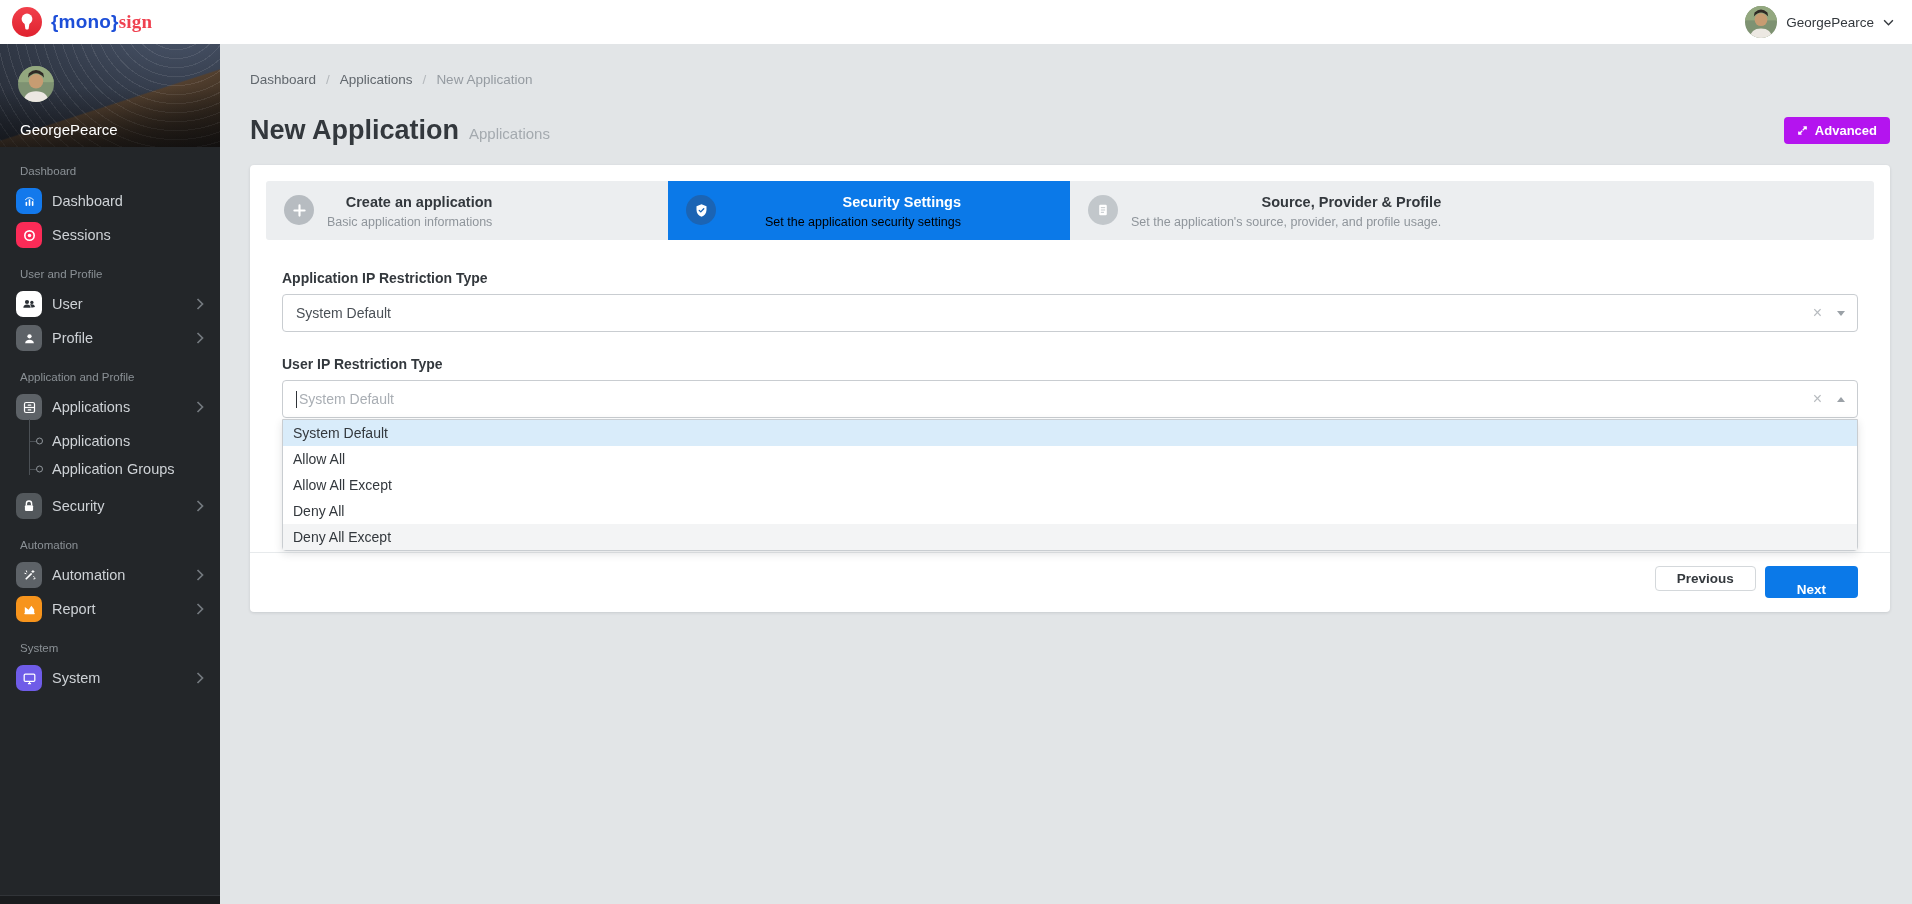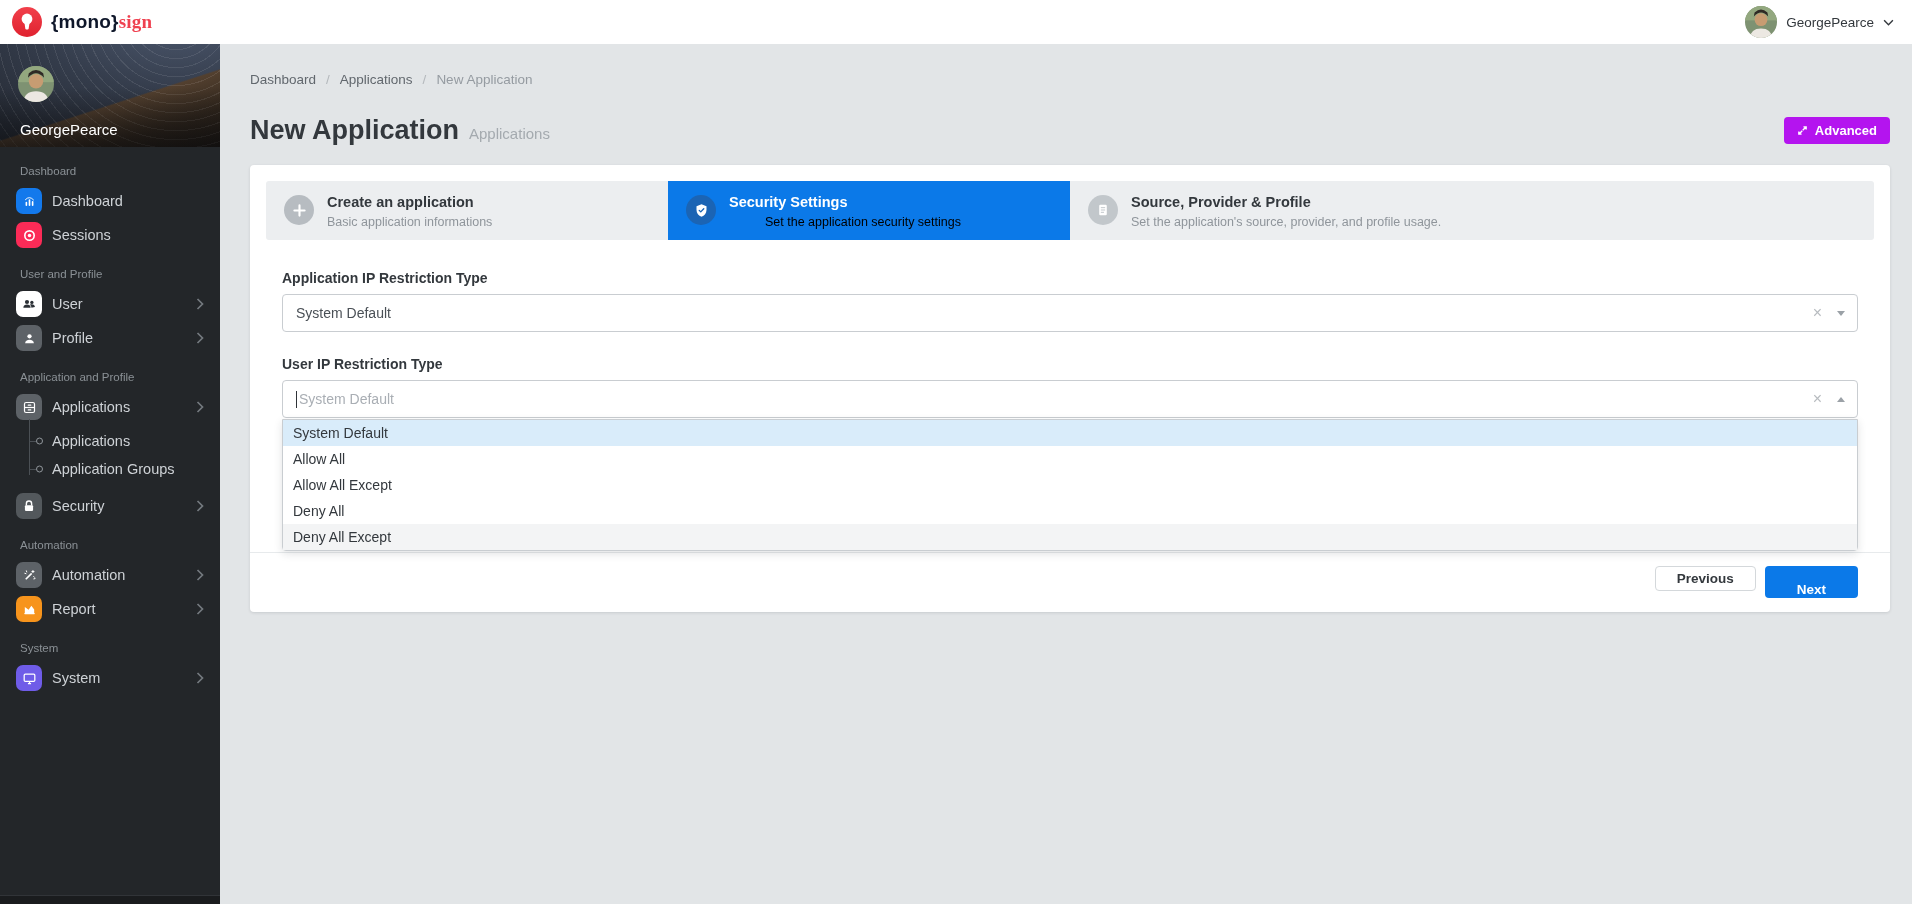--- a/index.html
+++ b/index.html
@@ -3,21 +3,21 @@
 <meta charset="utf-8">
 <style>
   * { box-sizing: border-box; margin: 0; padding: 0; }
   html, body { width: 1912px; height: 904px; overflow: hidden; }
   body { font-family: "Liberation Sans", "DejaVu Sans", sans-serif; background: #e2e5e7; }
 
   
   .topbar { height: 44px; background: #ffffff; display: flex; align-items: center; justify-content: space-between; padding: 0 18px 0 12px; }
   .brand { display: flex; align-items: center; gap: 9px; cursor: pointer; }
   .brand-text { font-size: 19px; font-weight: 700; letter-spacing: .2px; }
-  .brand-dark { color: #0f172a; }
+  .brand-dark { color: #1d4ed8; }
   .brand-red { color: #ef4150; font-family: Liberation Serif, serif; }
   .user-menu { display: flex; align-items: center; gap: 9px; cursor: pointer; }
   .user-name { font-size: 13.5px; color: #33383d; }
 
   
   .app { display: flex; height: 860px; }
 
   
   .sidebar { width: 220px; background: #232629; display: flex; flex-direction: column; flex-shrink: 0; }
   .profile-header { height: 103px; position: relative; flex-shrink: 0;
@@ -58,21 +58,21 @@
   .crumb-active { color: #959ba1; }
 
   .title-row { margin-top: 28px; display: flex; align-items: center; justify-content: space-between; }
   .page-title { font-size: 27px; font-weight: 700; color: #33383d; display: inline; }
   .page-subtitle { font-size: 15px; font-weight: 400; color: #a4aaaf; margin-left: 10px; }
   .btn-advanced { display: inline-flex; align-items: center; gap: 7px; background: #b414ef; color: #fff; border: none; border-radius: 4px; height: 27px; padding: 0 13px; font-size: 13px; font-weight: 700; font-family: inherit; cursor: pointer; }
 
   
   .card { margin-top: 19px; background: #ffffff; border-radius: 4px; box-shadow: 0 1px 3px rgba(40,50,60,.14); padding: 16px 16px 0; }
 
-  .steps { display: flex; background: #eceef0; border-radius: 3px; }
+  .steps { display: flex; background: #eceef0; border-radius: 3px; text-align: right; }
   .step { width: 25%; padding: 12px 18px 11px; display: flex; gap: 13px; align-items: flex-start; cursor: pointer; }
   .step-circle { width: 30px; height: 30px; border-radius: 50%; background: #b7bcc1; display: flex; align-items: center; justify-content: center; flex-shrink: 0; margin-top: 2px; }
   .step-title { font-size: 14.5px; font-weight: 700; color: #33383d; line-height: 19px; }
   .step-sub { font-size: 12.5px; color: #8f959b; margin-top: 3px; }
   .step.active { background: #0b79e8; }
   .step.active .step-circle { background: #1b64b4; }
   .step.active .step-title { color: #ffffff; }
   .step.active .step-sub { color: #000000; margin-left: 36px; }
   .step3 .step-circle { background: #c2c7cb; }
 

